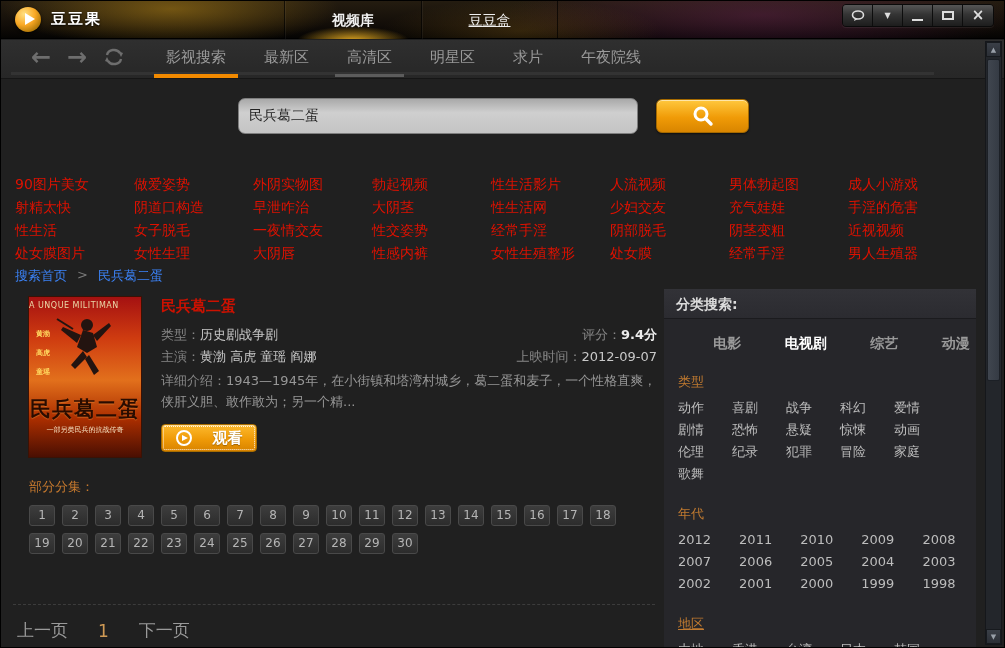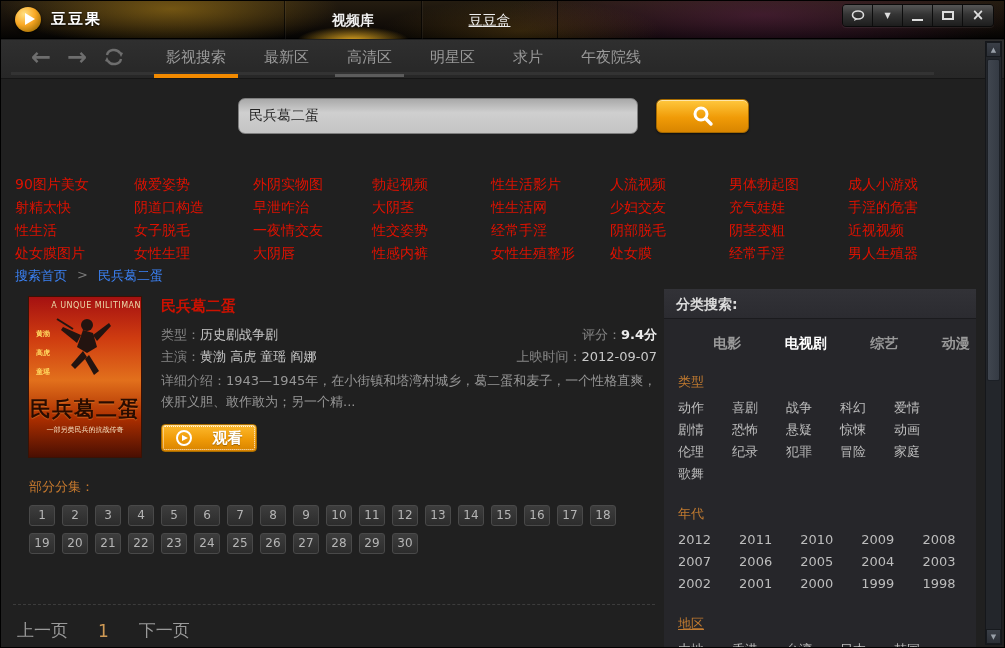--- a/index.html
+++ b/index.html
@@ -73,21 +73,21 @@
   .crumb { color:#3b82f6; }
   .crumb-sep { color:#7a7a7a; }
 
   
   .main-panel { position:absolute; left:28px; top:296px; width:628px; }
   .movie-row { display:flex; }
   .poster { width:112px; height:160px; position:relative; overflow:hidden; flex:none;
     background:linear-gradient(180deg,#a51111 0%, #cf3c10 26%, #e2701c 52%, #c råa 0, #ab2e00 72%, #571203 100%);
     background:linear-gradient(180deg,#a51111 0%, #cf3c10 26%, #e2701c 52%, #ab2e00 76%, #4a0f02 100%);
     box-shadow:0 0 0 1px #3a1205; }
-  .poster-banner { padding-top:4px; text-align:right; font-size:8px; letter-spacing:.5px; color:#ead9a8; white-space:nowrap; }
+  .poster-banner { padding-top:4px; text-align:left; font-size:8px; letter-spacing:.5px; color:#ead9a8; white-space:nowrap; }
   .poster-cast { position:absolute; left:7px; top:32px; display:flex; flex-direction:column; gap:9px; }
   .poster-cast span { color:#ffd65e; font-size:7px; font-weight:bold; }
   .poster-fig { position:absolute; left:24px; top:16px; }
   .poster-title { position:absolute; bottom:34px; width:100%; text-align:center; font-size:21px; font-weight:bold;
     color:#2a0c00; text-shadow:0 1px 1px rgba(255,180,80,.35); letter-spacing:1px; white-space:nowrap; }
   .poster-sub { position:absolute; bottom:22px; width:100%; text-align:center; font-size:7px; color:#f7e3c2; white-space:nowrap; }
   .movie-info { margin-left:20px; flex:1; min-width:0; }
   .movie-title { color:#cc1100; font-size:15px; font-weight:bold; margin-bottom:8px; }
   .field-row { display:flex; justify-content:space-between; line-height:22px; font-size:13px; }
   .f-label { color:#878787; }

